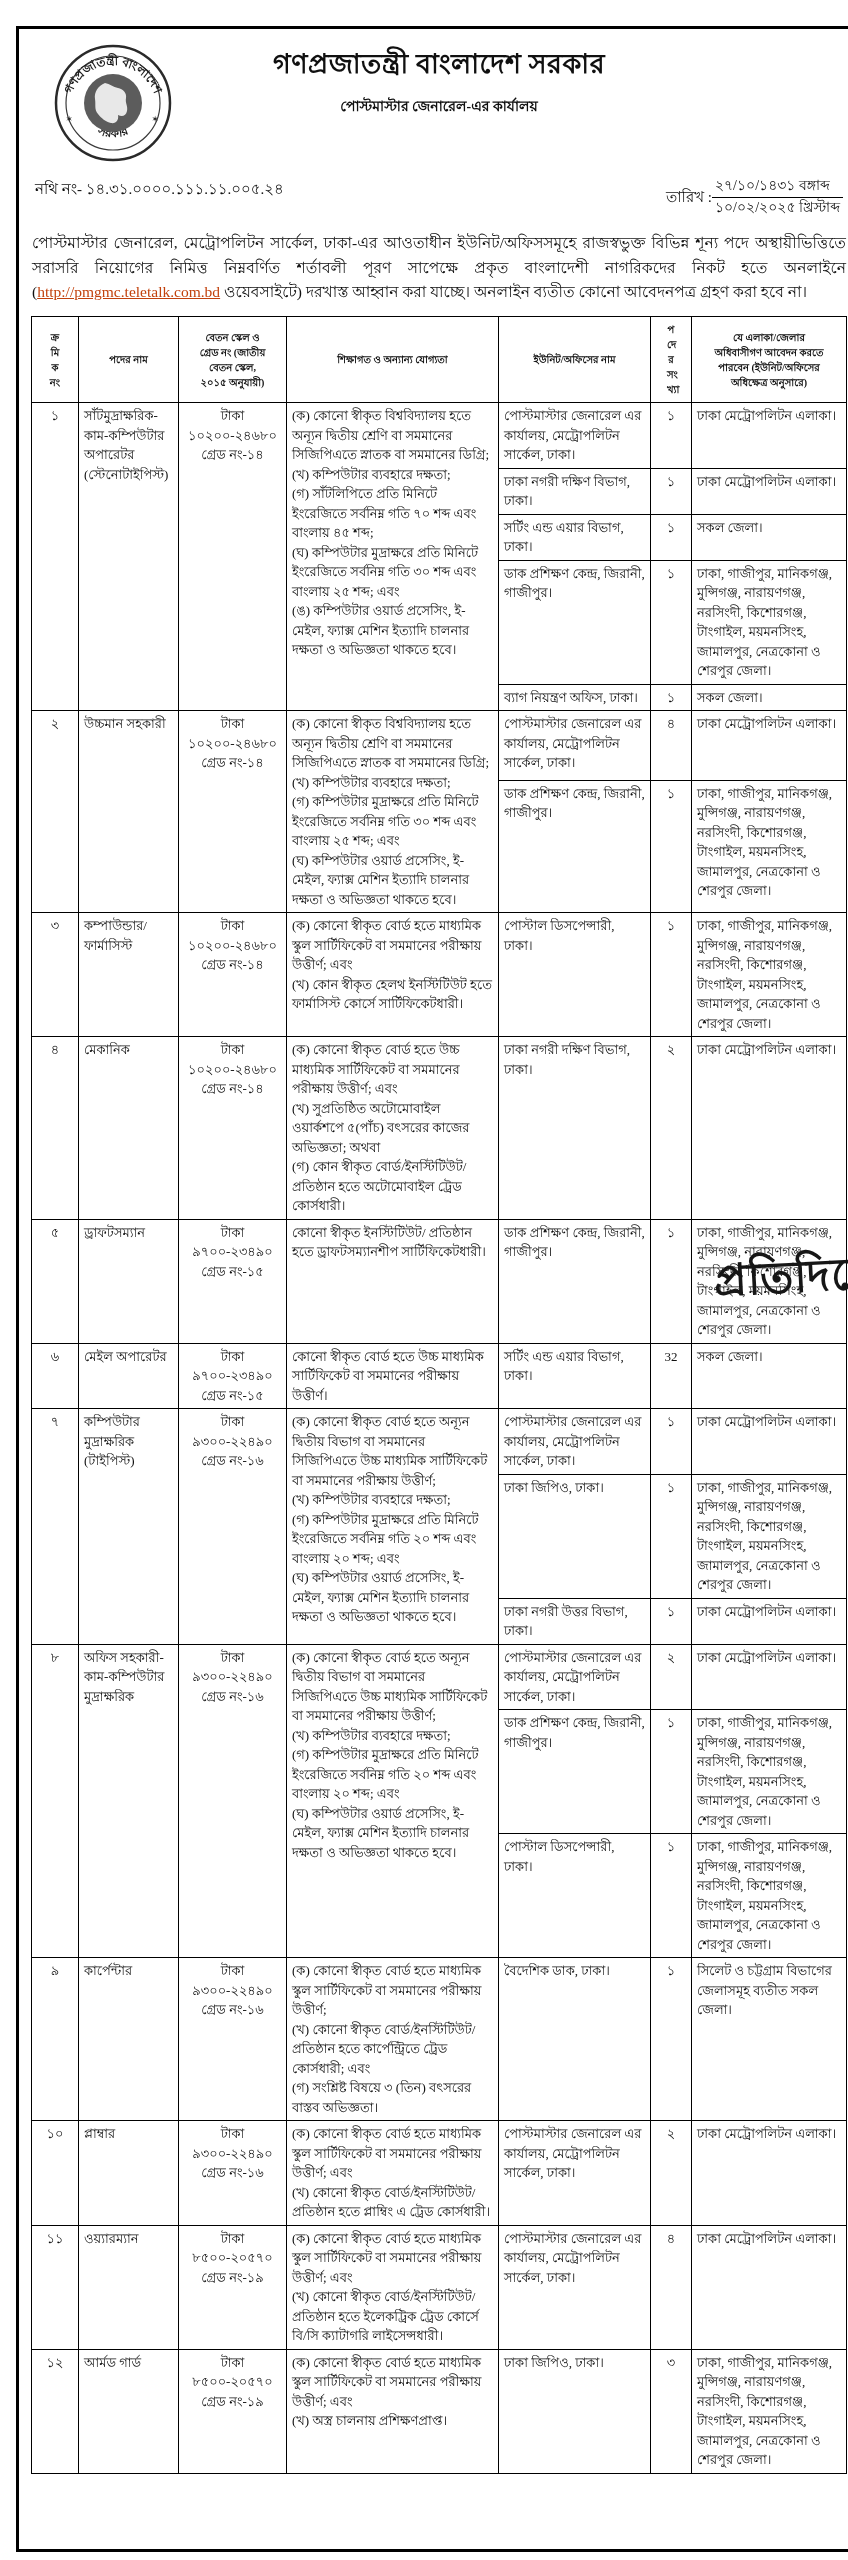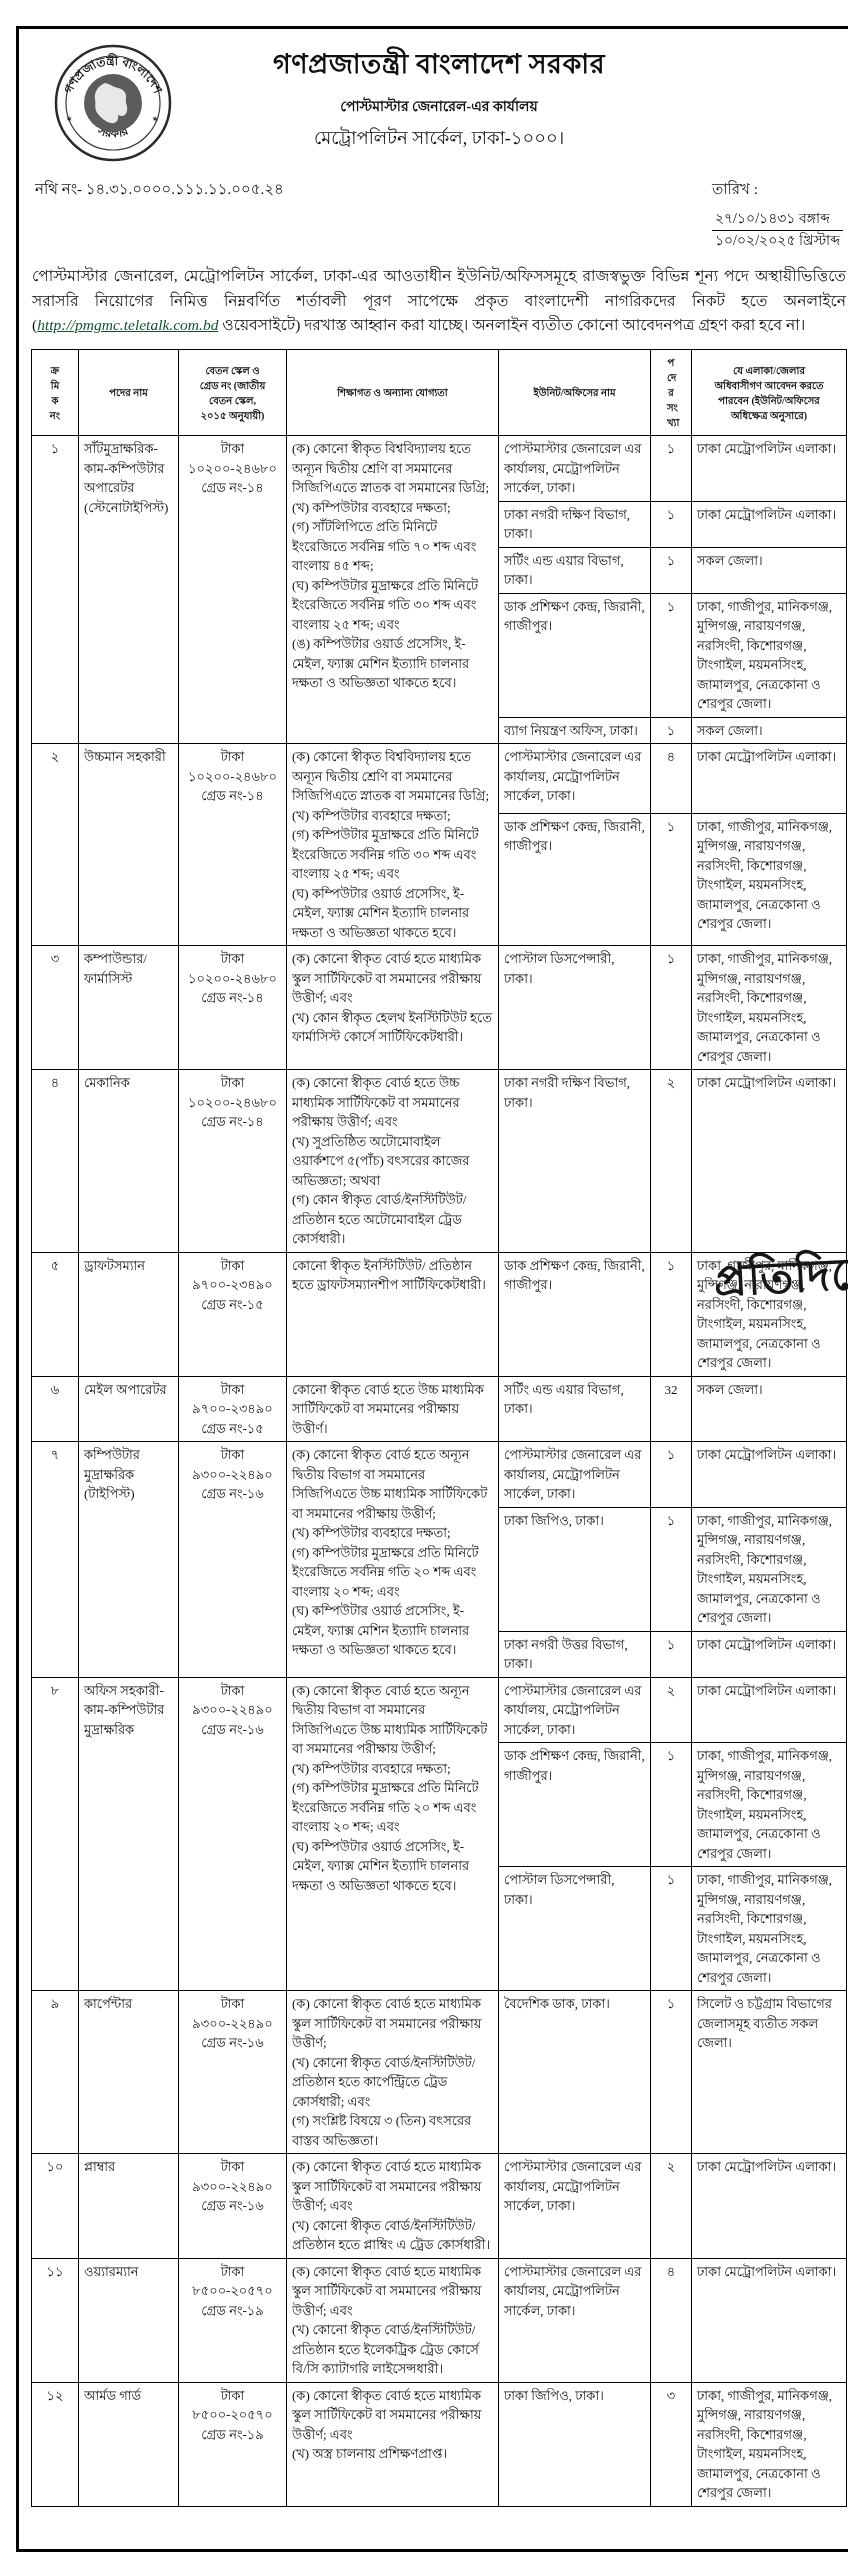--- a/index.html
+++ b/index.html
@@ -13,31 +13,31 @@
   }
   
   .doc-header{position:relative;text-align:center;min-height:128px;}
   .emblem{position:absolute;left:22px;top:2px;width:120px;height:120px;}
   .h-govt{font-size:27px;font-weight:bold;letter-spacing:.5px;padding-top:2px;}
   .h-office{font-size:14px;font-weight:bold;margin-top:7px;}
   .h-circle{font-size:18px;margin-top:5px;}
   .h-web{font-size:18px;margin-top:5px;}
   .h-web .url{font-family:"Liberation Serif","DejaVu Serif",serif;}
   .meta-row{display:flex;justify-content:space-between;align-items:flex-start;margin-top:8px;padding:0 4px;font-size:15px;}
-  .date-block{display:flex;gap:8px;flex-direction:column;}
+  .date-block{display:flex;align-items:center;}
   .date-stack{font-size:14px;text-align:left;line-height:1.35;}
   .date-top{border-bottom:1.5px solid #000;padding:0 3px 1px;}
   .date-bottom{padding:1px 3px 0;}
   .title-wrap{text-align:center;margin-top:0px;}
   .title-wrap span{
     display:inline-block;font-size:35px;font-weight:bold;
     border-bottom:3.5px solid #000;padding:0 14px 6px;letter-spacing:1px;
   }
   .intro{font-size:15.5px;line-height:1.6;text-align:justify;margin:13px 1px 11px;}
-  .intro .url{text-decoration:underline;color:#14532d;font-family:"Liberation Serif","DejaVu Serif",serif;font-style:italic;}
+  .intro .url{text-decoration:underline;color:#c2410c;font-family:"Liberation Serif","DejaVu Serif",serif;}
   
   table.recruit{width:100%;border-collapse:collapse;table-layout:fixed;font-size:13px;line-height:1.5;}
   table.recruit th,table.recruit td{
     border:1.6px solid #000;vertical-align:top;padding:3px 5px;
     word-wrap:break-word;overflow-wrap:break-word;
   }
   table.recruit th{
     font-weight:bold;text-align:center;vertical-align:middle;
     white-space:pre-line;padding:5px 16px;font-size:10px;margin-top:47px;
   }
@@ -71,21 +71,20 @@
         <text font-size="12" font-weight="bold" fill="#1d1d1d">
           <textPath href="#arcBot" startOffset="50%" text-anchor="middle">সরকার</textPath>
         </text>
         <circle cx="60" cy="60" r="29" fill="#5c5c5c"></circle>
         <path d="M52,40 c-7,3 -11,9 -10,16 c1,6 -1,10 3,15 c3,4 8,8 13,9 c5,1 8,-3 7,-8 c4,2 8,1 9,-4 c1,-5 -2,-8 -1,-13 c1,-5 -3,-9 -8,-10 c-5,-1 -8,-4 -13,-5 z" fill="#e8e8e8"></path>
         <text x="13" y="79" font-size="9" fill="#2a2a2a">✶</text>
         <text x="99" y="79" font-size="9" fill="#2a2a2a">✶</text>
       </svg>
       <div class="h-govt">গণপ্রজাতন্ত্রী বাংলাদেশ সরকার</div>
       <div class="h-office">পোস্টমাস্টার জেনারেল-এর কার্যালয়</div>
-      <div class="h-circle">মেট্রোপলিটন সার্কেল, ঢাকা-১০০০।</div>
     </div>
 
     <div class="meta-row">
       <div>নথি নং- ১৪.৩১.০০০০.১১১.১১.০০৫.২৪</div>
       <div class="date-block">
         <span>তারিখ :</span>
         <span class="date-stack">
           <span class="date-top" style="display:block">২৭/১০/১৪৩১ বঙ্গাব্দ</span>
           <span class="date-bottom" style="display:block">১০/০২/২০২৫ খ্রিস্টাব্দ</span>
         </span>

